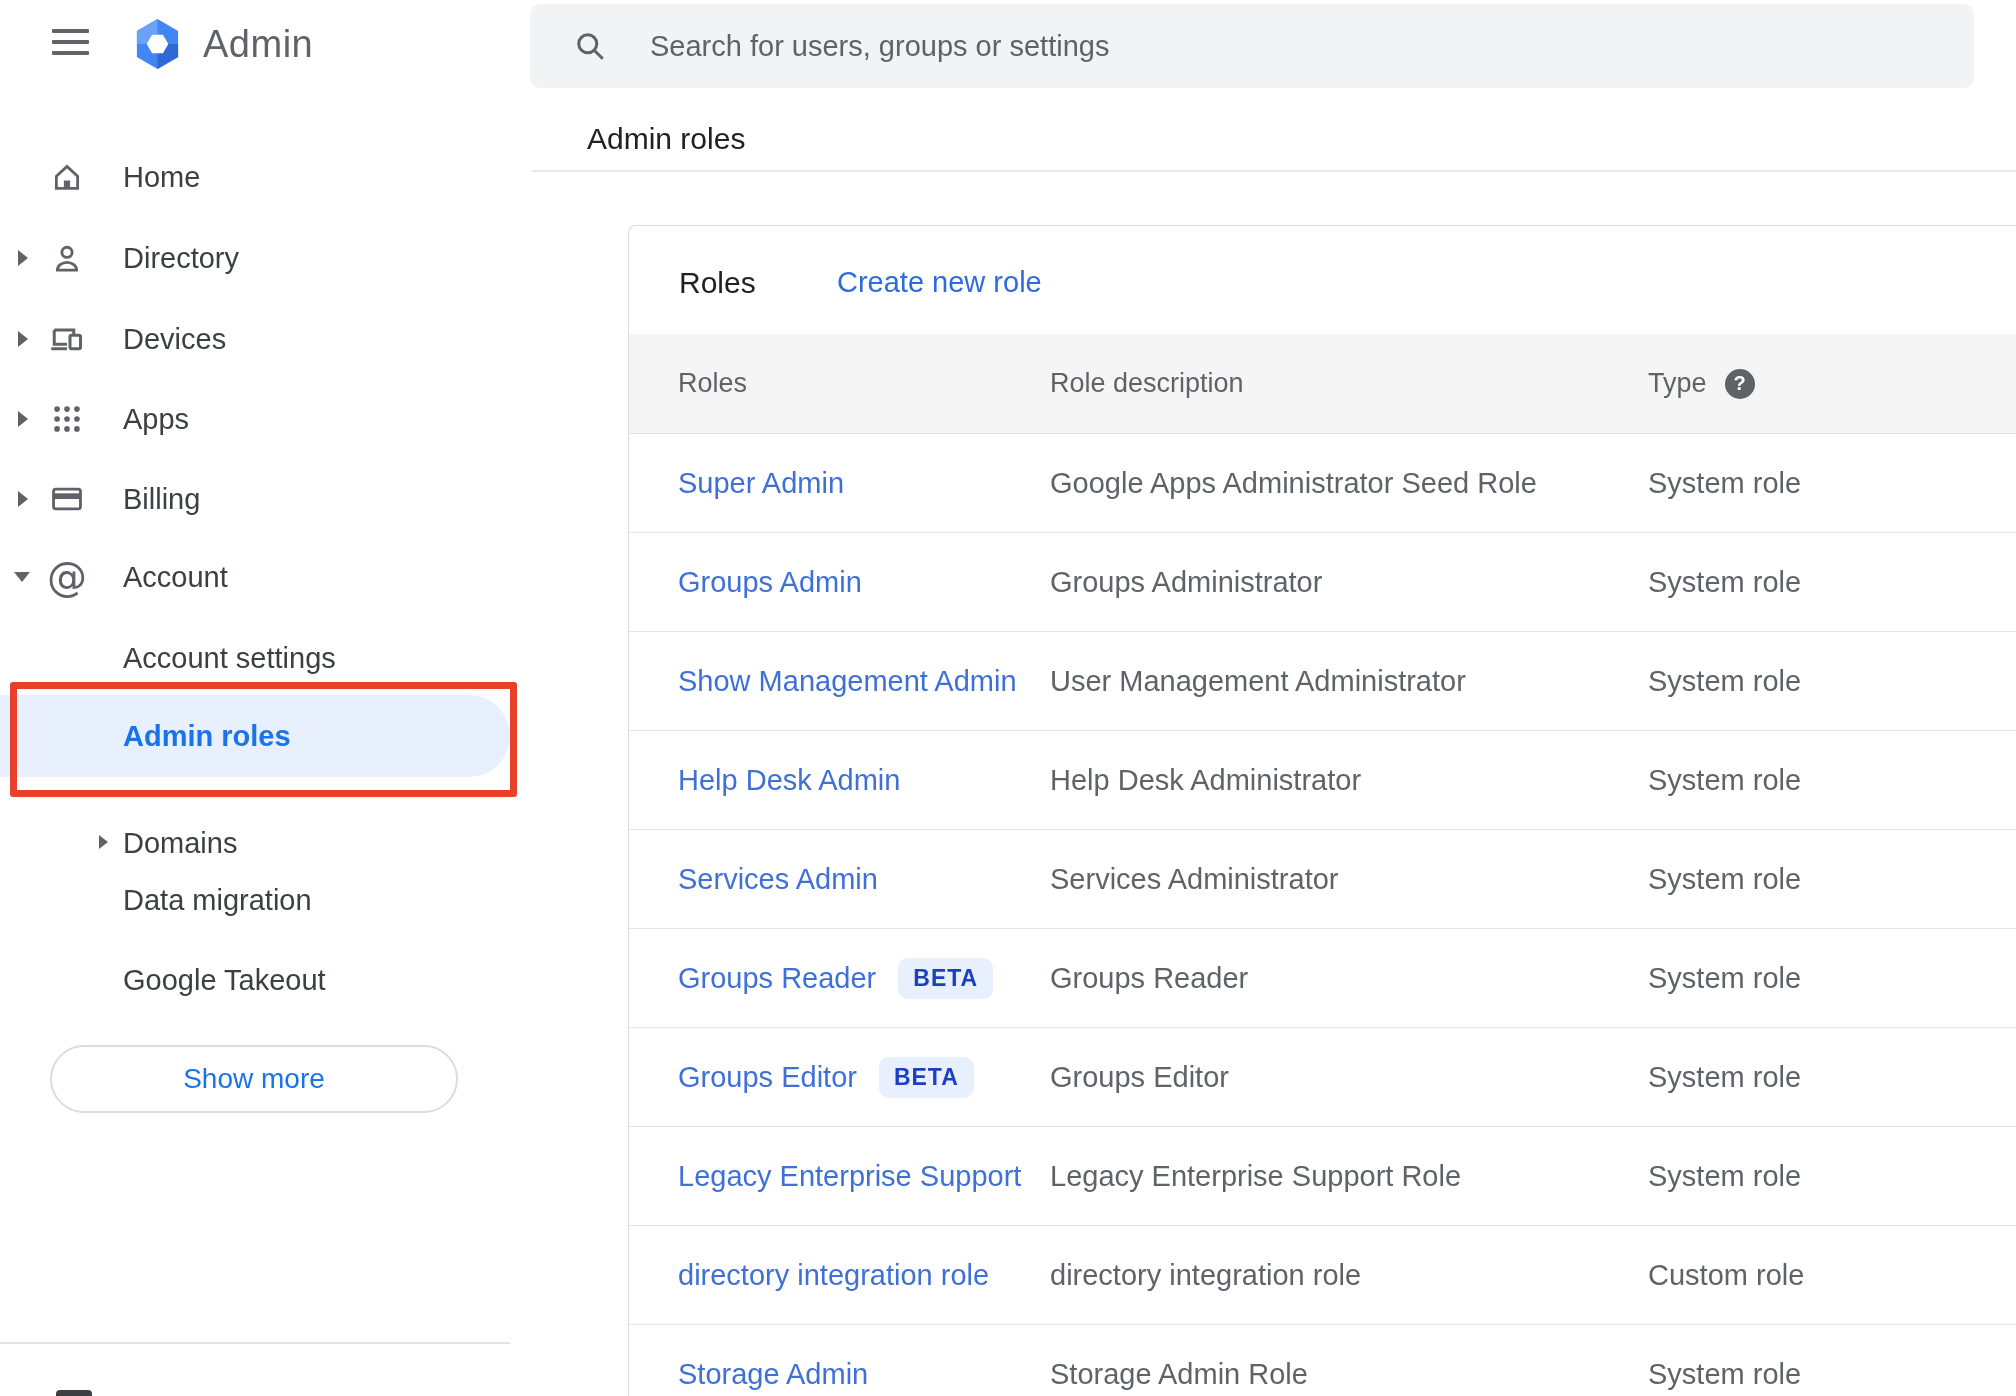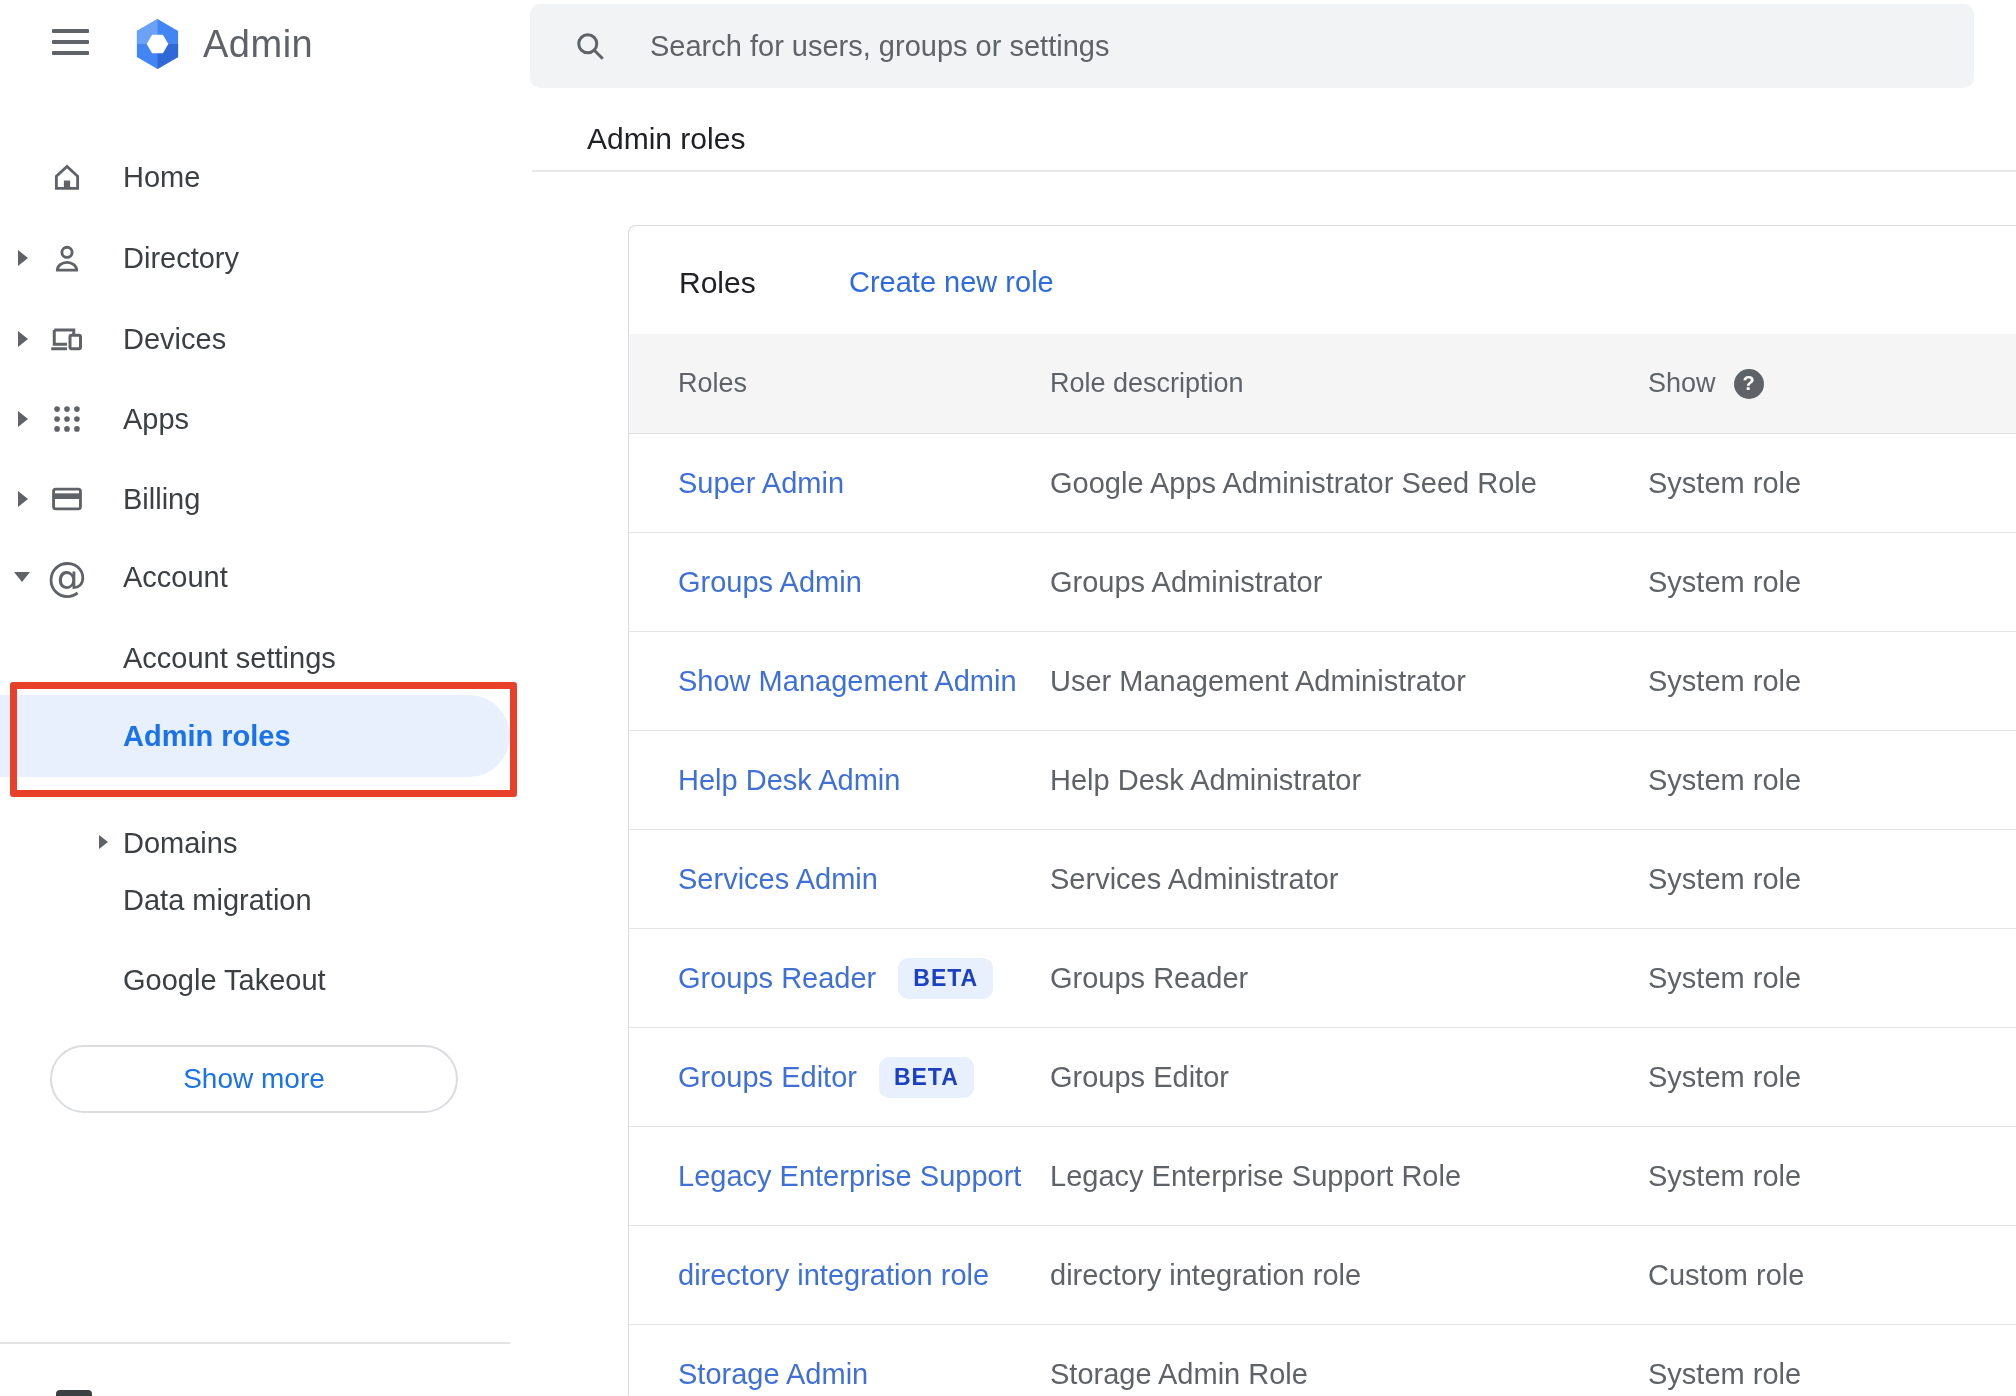--- a/index.html
+++ b/index.html
@@ -48,21 +48,21 @@
     font-family:"Liberation Sans", sans-serif; font-size:29px; color:#3c4043; }
   .search-input::placeholder { color:#5f6368; opacity:1; }
   .breadcrumb { position:absolute; left:587px; top:122px; font-size:30px; color:#202124; }
   .breadcrumb-divider { position:absolute; left:532px; top:170px; width:1484px; height:2px; background:#e9e9e9; }
   
   .card { position:absolute; left:628px; top:225px; width:1388px; height:1171px; background:#fff;
     border-top:1px solid #dadce0; border-left:1px solid #dadce0; border-radius:8px 0 0 0; overflow:hidden; }
   .card-header { position:relative; height:108px; }
   .card-title { position:absolute; left:50px; top:50%; transform:translateY(-42%);
     font-size:30px; font-weight:500; color:#202124; }
-  .create-link { position:absolute; left:220px; top:50%; transform:translateY(-42%);
+  .create-link { position:absolute; left:208px; top:50%; transform:translateY(-42%);
     font-size:29px; color:#2e6bdf; cursor:pointer; }
   .thead { position:relative; height:99px; background:#f5f5f5; border-bottom:1px solid #e0e0e0; }
   .th { position:absolute; top:0; bottom:0; display:flex; align-items:center;
     font-size:27px; color:#5f6368; white-space:nowrap; }
   .th-role { left:49px; } .th-desc { left:421px; } .th-type { left:1019px; gap:18px; }
   .help-circle { width:30px; height:30px; border-radius:50%; background:#5f6368; color:#fff;
     font-size:20px; font-weight:bold; display:flex; align-items:center; justify-content:center; cursor:pointer; }
   .trow { position:relative; height:98px; border-bottom:1px solid #e4e4e4; }
   .cell { position:absolute; top:0; bottom:0; display:flex; align-items:center;
     font-size:29px; white-space:nowrap; }
@@ -211,21 +211,21 @@
   <div class="card">
     <div class="card-header">
       <span class="card-title">Roles</span>
       <span class="create-link">Create new role</span>
     </div>
 
     <div class="thead">
       <span class="th th-role">Roles</span>
       <span class="th th-desc">Role description</span>
       <span class="th th-type">
-        <span>Show</span>
+        <span>Type</span>
         <span class="help-circle">?</span>
       </span>
     </div>
 
     <div class="trow">
       <span class="cell cell-role">
           <span class="role-link">Super Admin</span>
         </span>
       <span class="cell cell-desc">Google Apps Administrator Seed Role</span>
       <span class="cell cell-type">System role</span>

